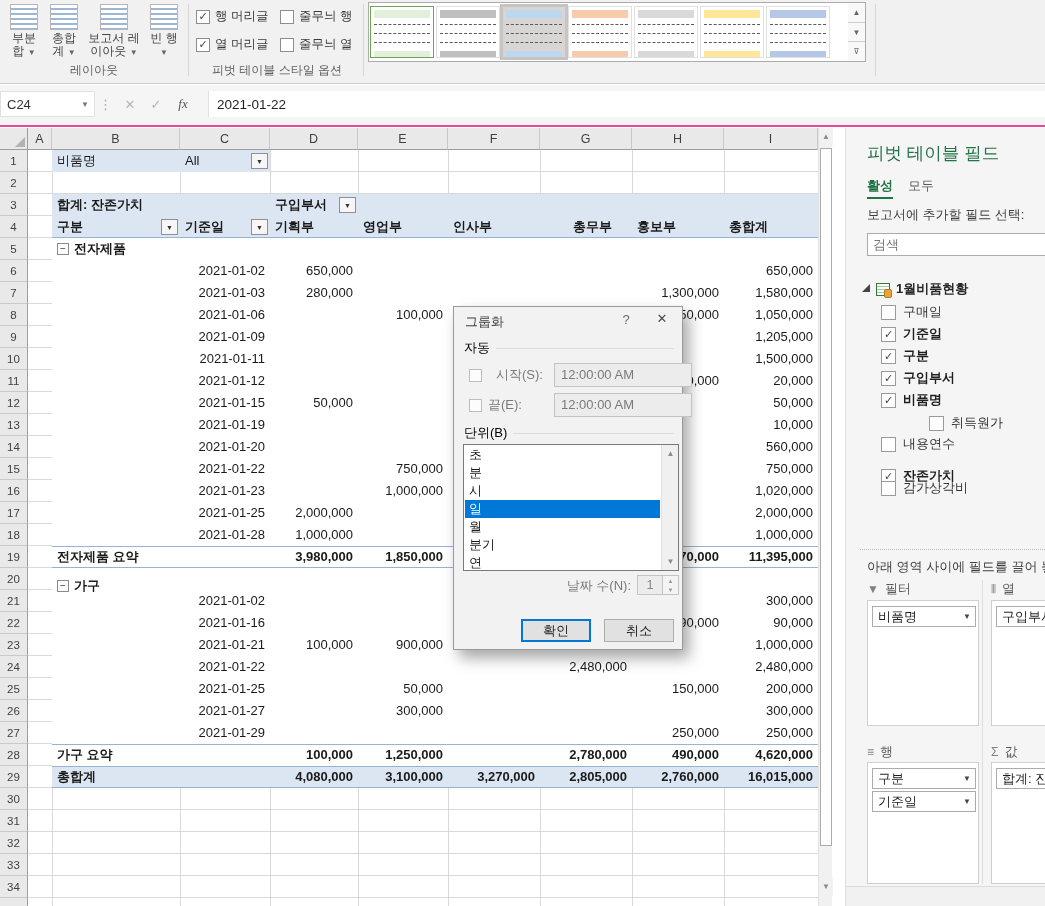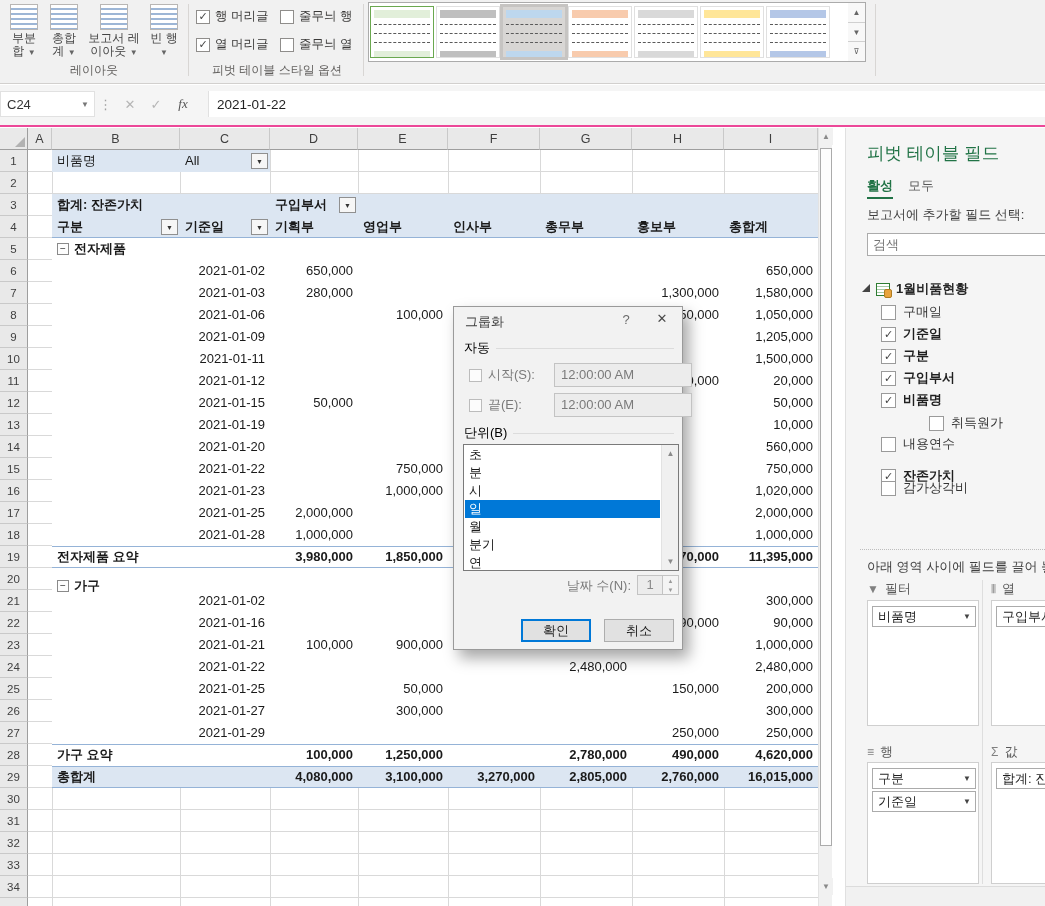--- a/index.html
+++ b/index.html
@@ -312,21 +312,21 @@
         <div class="fill" style="left: 24px; top: 616px; width: 766px; height: 22px; background: rgb(220, 230, 242); border-top: 1px solid rgb(149, 179, 215); border-bottom: 1px solid rgb(149, 179, 215);"></div>
         <div class="cell" style="left: 24px; top: 0px; width: 128px;">비품명</div>
         <div class="cell" style="left: 152px; top: 0px; width: 90px;">All<span class="ddbtn">▼</span></div>
         <div class="cell b" style="left: 24px; top: 44px; width: 128px;">합계: 잔존가치</div>
         <div class="cell b" style="left: 242px; top: 44px; width: 88px;">구입부서<span class="ddbtn">▼</span></div>
         <div class="cell b" style="left: 24px; top: 66px; width: 128px;">구분<span class="ddbtn">▼</span></div>
         <div class="cell b" style="left: 152px; top: 66px; width: 90px;">기준일<span class="ddbtn">▼</span></div>
         <div class="cell b" style="left: 242px; top: 66px; width: 88px;">기획부</div>
         <div class="cell b" style="left: 330px; top: 66px; width: 90px;">영업부</div>
         <div class="cell b" style="left: 420px; top: 66px; width: 92px;">인사부</div>
-        <div class="cell b" style="left: 512px; top: 66px; width: 92px;">총무부</div>
+        <div class="cell b" style="left: 540px; top: 66px; width: 92px;">총무부</div>
         <div class="cell b" style="left: 604px; top: 66px; width: 92px;">홍보부</div>
         <div class="cell b" style="left: 696px; top: 66px; width: 94px;">총합계</div>
         <div class="cell b" style="left: 24px; top: 88px; width: 128px;"><span class="expbox">−</span>전자제품</div>
         <div class="cell r" style="left: 152px; top: 110px; width: 90px;">2021-01-02</div>
         <div class="cell r" style="left: 242px; top: 110px; width: 88px;">650,000</div>
         <div class="cell r" style="left: 696px; top: 110px; width: 94px;">650,000</div>
         <div class="cell r" style="left: 152px; top: 132px; width: 90px;">2021-01-03</div>
         <div class="cell r" style="left: 242px; top: 132px; width: 88px;">280,000</div>
         <div class="cell r" style="left: 604px; top: 132px; width: 92px;">1,300,000</div>
         <div class="cell r" style="left: 696px; top: 132px; width: 94px;">1,580,000</div>
@@ -412,21 +412,21 @@
   <div id="dlg">
     <div id="dlg-title">
       <span class="t">그룹화</span>
       <span id="dlg-help">?</span>
       <span id="dlg-close">✕</span>
     </div>
     <div class="dsec" style="top:32px;">
       <span>자동</span>
       <span class="hline"></span>
     </div>
-    <div class="drow" style="top:56px;">
+    <div class="drow" style="top:56px;gap:8px;">
       <span class="chk"></span>
       <span class="dlabel">시작(S):</span>
       <span class="dinput">12:00:00 AM</span>
     </div>
     <div class="drow" style="top:86px;">
       <span class="chk"></span>
       <span class="dlabel">끝(E):</span>
       <span class="dinput">12:00:00 AM</span>
     </div>
     <div class="dsec" style="top:117px;">

